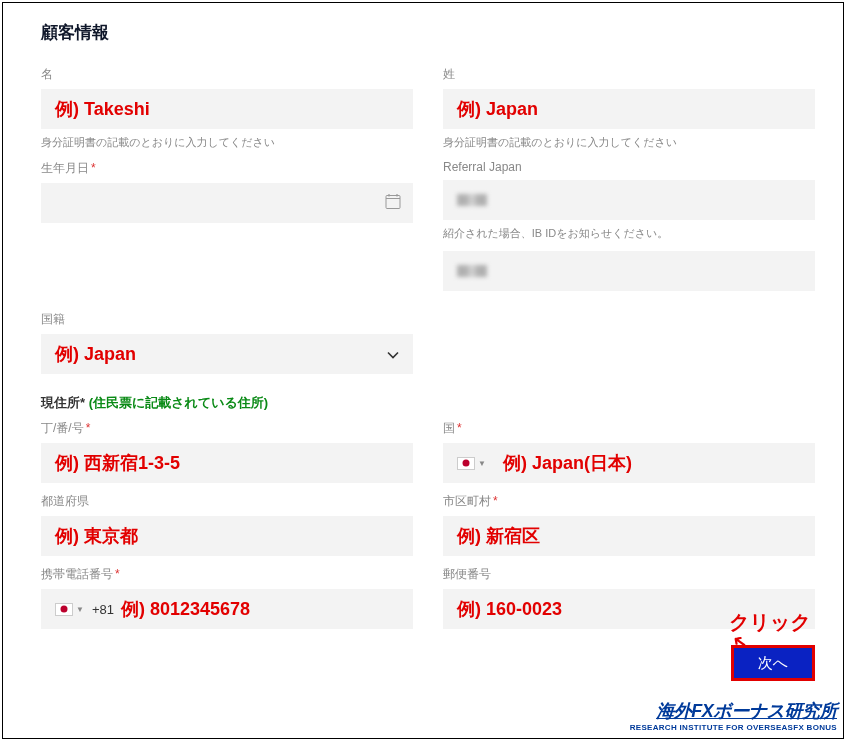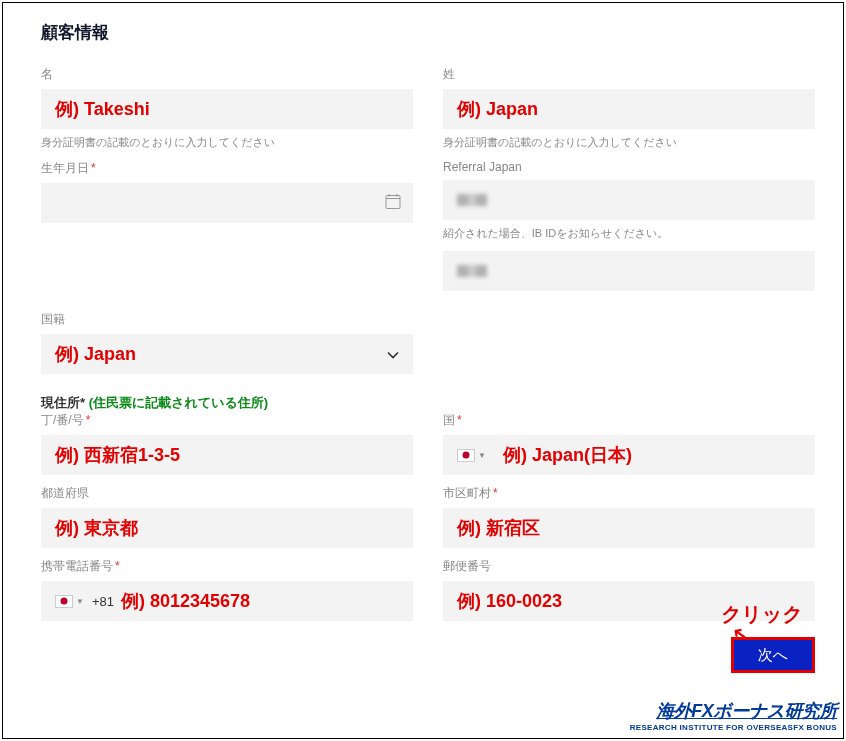--- a/index.html
+++ b/index.html
@@ -103,21 +103,21 @@
   .blurred {
     display: inline-block;
     width: 30px; height: 12px;
     filter: blur(2px);
     background: linear-gradient(90deg, #b0b0b0 30%, #d5d5d5 50%, #b0b0b0 70%);
   }
   .address-header {
     font-size: 13px;
     font-weight: bold;
     color: #333;
-    margin-bottom: 0;
+    margin-bottom: 8px;
   }
   .address-header .green { color: #0a8a16; font-weight: bold; }
   .next-btn {
     width: 84px;
     height: 36px;
     background: #0a22c2;
     color: #fff;
     font-size: 15px;
     display: flex;
     align-items: center;
@@ -125,21 +125,21 @@
     border: 3px solid #e20000;
     cursor: pointer;
     float: right;
     margin-top: 4px;
   }
   .click-callout {
     position: absolute;
     font-weight: bold;
     color: #e20000;
     font-size: 20px;
-    right: 12px;
+    right: 4px;
     top: -32px;
     white-space: nowrap;
   }
   .click-arrow {
     position: absolute;
     right: 68px;
     top: -10px;
     color: #e20000;
     font-size: 18px;
     transform: rotate(215deg);

